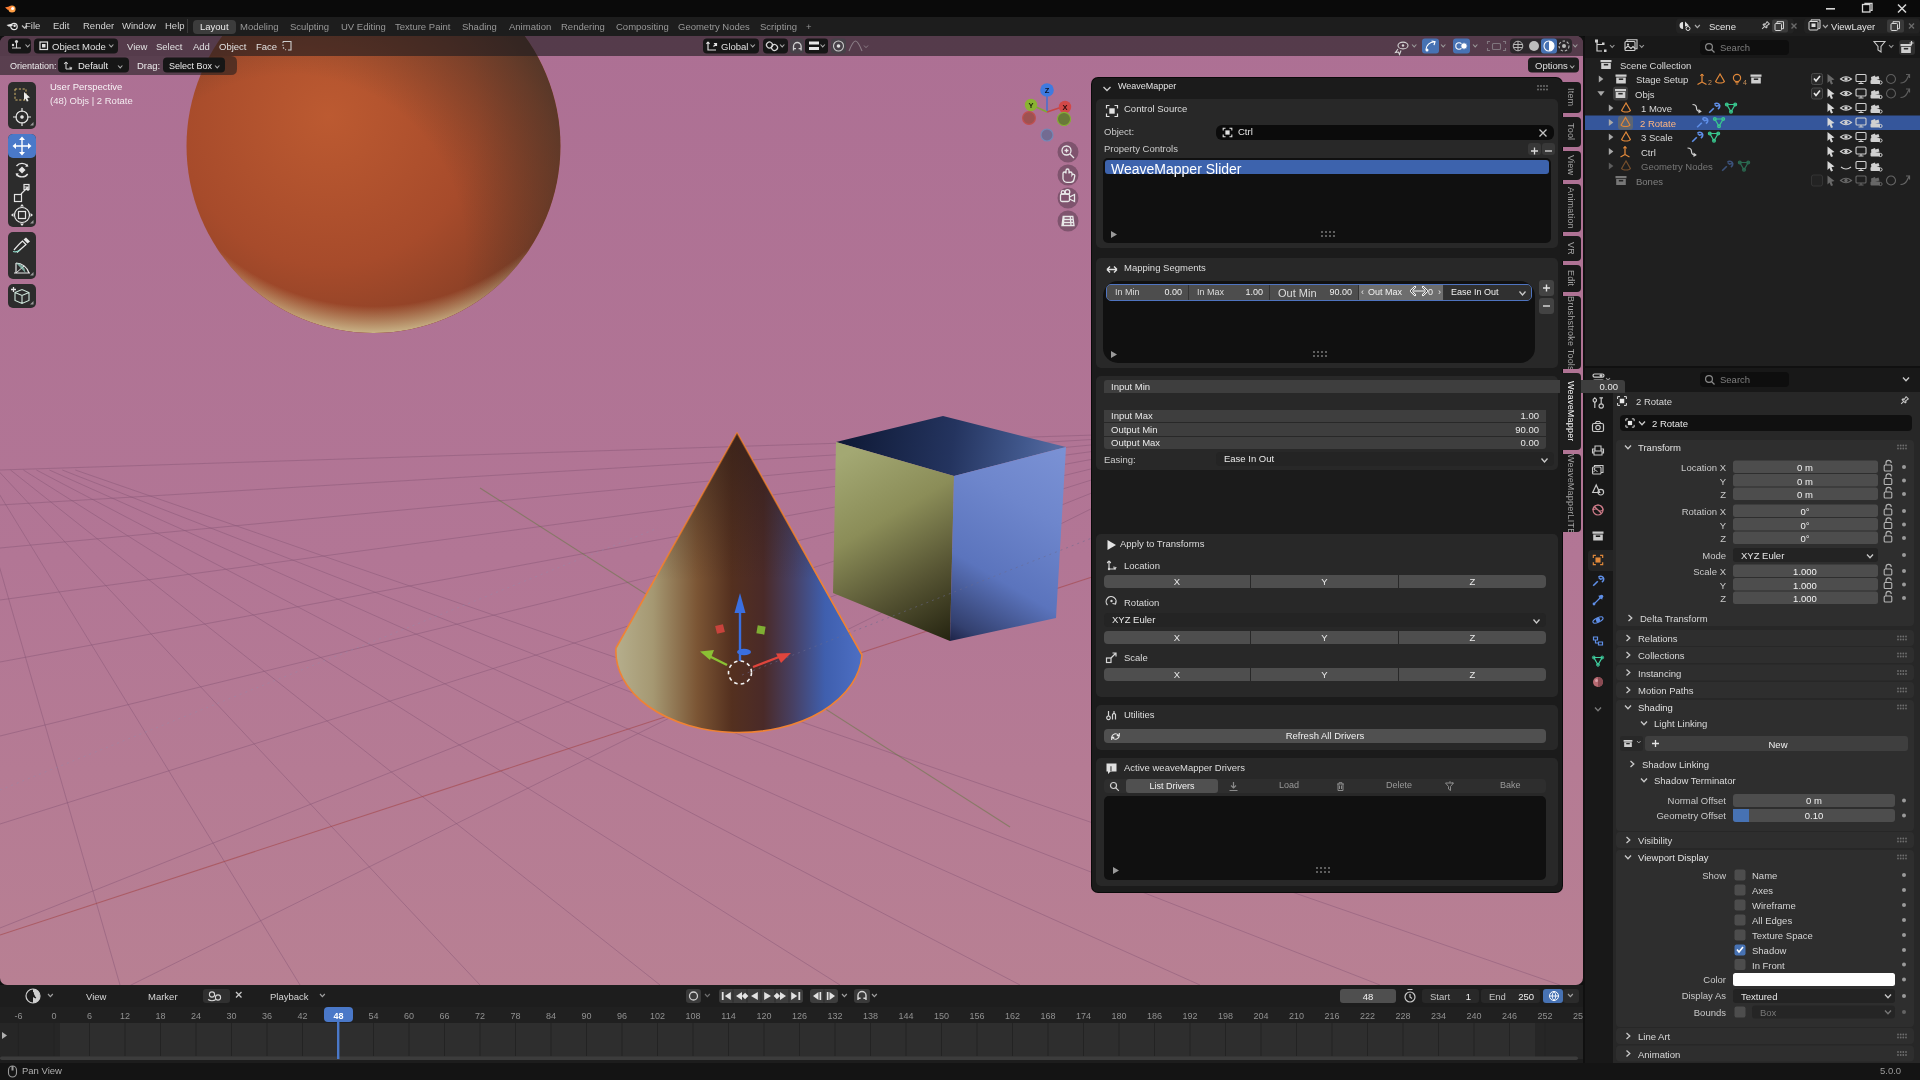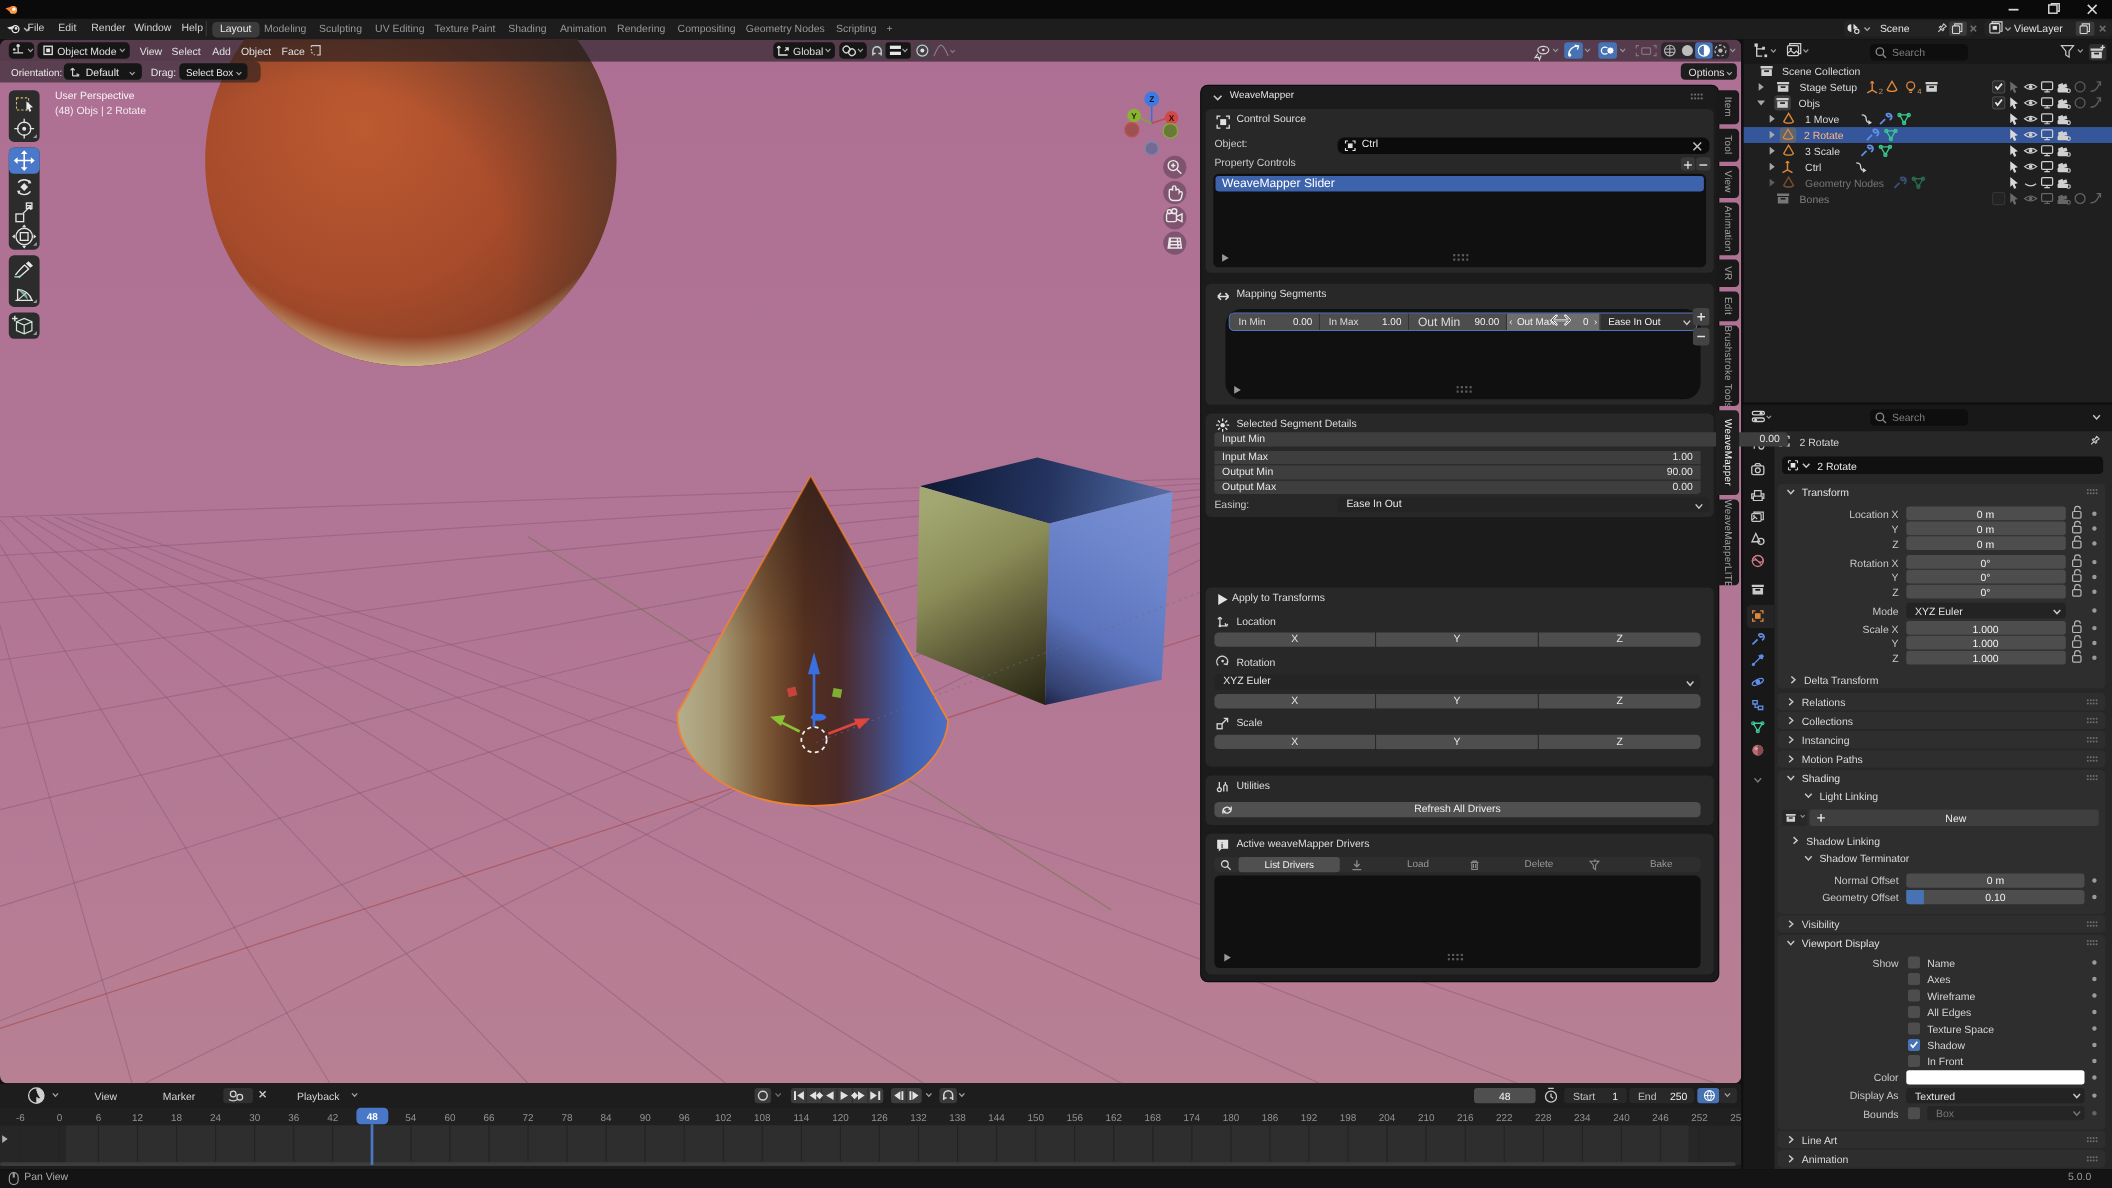--- a/index.html
+++ b/index.html
@@ -1152,21 +1152,21 @@
   </div>
   <span class="nplabel" style="left:8px;top:43.5px">Property Controls</span>
   <div class="abs" style="left:432px;top:44px;width:13px;height:12px;background:#383838;border-radius:3px"><svg width="13" height="12" viewBox="0 0 13 12">
           <path d="M3 6 h7 M6.5 2.5 v7" stroke="#dadada" stroke-width="1.3"></path>
         </svg></div>
   <div class="abs" style="left:446px;top:44px;width:13px;height:12px;background:#383838;border-radius:3px"><svg width="13" height="12" viewBox="0 0 13 12">
           <path d="M3 6 h7" stroke="#dadada" stroke-width="1.3"></path>
         </svg></div>
   <div class="abs" style="left:7px;top:59px;width:448px;height:85px;background:#101010;border-radius:5px">
    <div class="abs" style="left:2px;top:2px;width:444px;height:14px;background:#3d63ad;border-radius:3px">
-    <span class="abs" style="left:6px;top:1px;font-size:11px;color:#fff">WeaveMapper Slider</span>
+    <span class="abs" style="left:6px;top:1px;font-size:14px;color:#fff">WeaveMapper Slider</span>
    </div>
    <svg class="abs" style="left:7px;top:72px" width="8" height="9" viewBox="0 0 8 9">
           <path d="M1 1 L7 4.5 L1 8 Z" fill="#9a9a9a"></path>
         </svg>
    <svg class="abs" style="left:218px;top:73px" width="14" height="8" viewBox="0 0 14 8">
           <g fill="#5e5e5e">
             <rect x="0" y="0" width="2" height="2"></rect>
             <rect x="4" y="0" width="2" height="2"></rect>
             <rect x="8" y="0" width="2" height="2"></rect>
             <rect x="12" y="0" width="2" height="2"></rect>
@@ -1177,21 +1177,21 @@
           </g>
         </svg>
   </div>
  </div>
 
  <div class="npbox" style="top:180px;height:110px">
   <svg class="abs" style="left:8px;top:6px" width="16" height="11" viewBox="0 0 16 11">
         <path d="M3 5.5 h10 M3 5.5 l3 -3 m-3 3 l3 3 M13 5.5 l-3 -3 m3 3 l-3 3" stroke="#e0e0e0" stroke-width="1.4" fill="none"></path>
       </svg>
   <span class="nptitle" style="left:28px">Mapping Segments</span>
-  <div class="abs" style="left:18px;top:23px;width:432px;height:82px;background:#101010;border-radius:15px">
+  <div class="abs" style="left:7px;top:23px;width:432px;height:82px;background:#101010;border-radius:15px">
    <div class="abs" style="left:3px;top:3px;width:424px;height:15px;border:1px solid #4f74c0;border-radius:5px;background:#4d4d4d;overflow:hidden;display:flex">
     <div style="width:81px;height:15px;background:#4d4d4d;border-right:1px solid #333;position:relative">
             <span class="abs" style="left:8px;top:1.5px;font-size:9px;color:#dcdcdc">In Min</span>
             <span class="abs" style="right:6px;top:1.5px;font-size:9px;color:#f0f0f0">0.00</span>
           </div>
     <div style="width:80px;height:15px;background:#4d4d4d;border-right:1px solid #333;position:relative">
             <span class="abs" style="left:8px;top:1.5px;font-size:9px;color:#dcdcdc">In Max</span>
             <span class="abs" style="right:6px;top:1.5px;font-size:9px;color:#f0f0f0">1.00</span>
           </div>
     <div style="width:88px;height:15px;background:#4d4d4d;border-right:1px solid #333;position:relative">
@@ -1240,21 +1240,21 @@
  </div>
 
  <div class="npbox" style="top:298px;height:94px">
   <svg class="abs" style="left:9px;top:4px" width="13" height="13" viewBox="0 0 13 13">
         <g fill="#e0e0e0">
           <circle cx="6.5" cy="6.5" r="2"></circle>
           <path d="M6.5 0.5 v2.5 M6.5 10 v2.5 M0.5 6.5 h2.5 M10 6.5 h2.5 M2.3 2.3 l1.8 1.8 M8.9 8.9 l1.8 1.8 M10.7 2.3 l-1.8 1.8 M4.1 8.9 l-1.8 1.8" stroke="#e0e0e0" stroke-width="1.2"></path>
         </g>
       </svg>
   <span class="nptitle" style="left:28px">Selected Segment Details</span>
-  <div class="npfield" style="left:8px;top:17px;width:521px;height:12.5px;border-radius:3px 3px 0 0">
+  <div class="npfield" style="left:8px;top:4px;width:521px;height:12.5px;border-radius:3px 3px 0 0">
         <span class="abs" style="left:7px;top:0.5px">Input Min</span>
         <span class="abs" style="right:7px;top:0.5px">0.00</span>
       </div>
   <div class="npfield" style="left:8px;top:33.5px;width:442px;height:12.5px">
         <span class="abs" style="left:7px;top:0.5px">Input Max</span>
         <span class="abs" style="right:7px;top:0.5px">1.00</span>
       </div>
   <div class="npfield" style="left:8px;top:47px;width:442px;height:12.5px">
         <span class="abs" style="left:7px;top:0.5px">Output Min</span>
         <span class="abs" style="right:7px;top:0.5px">90.00</span>

